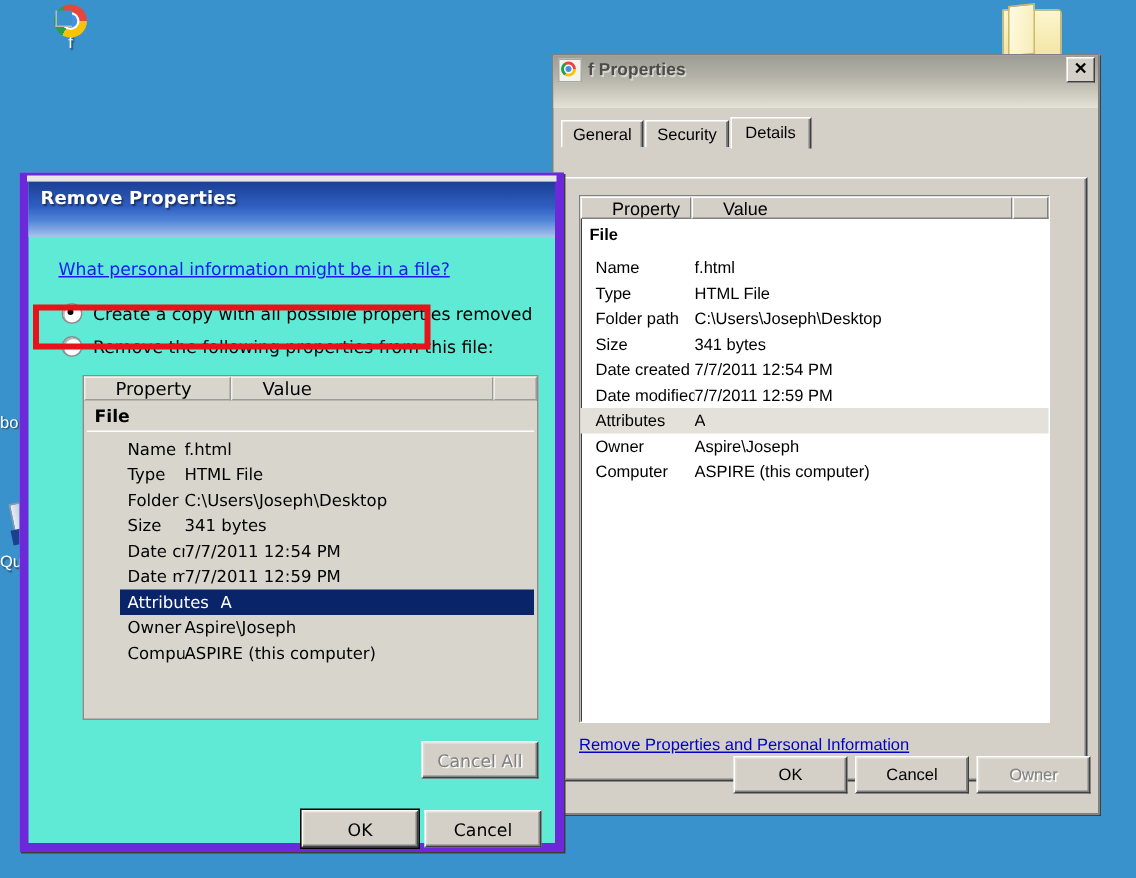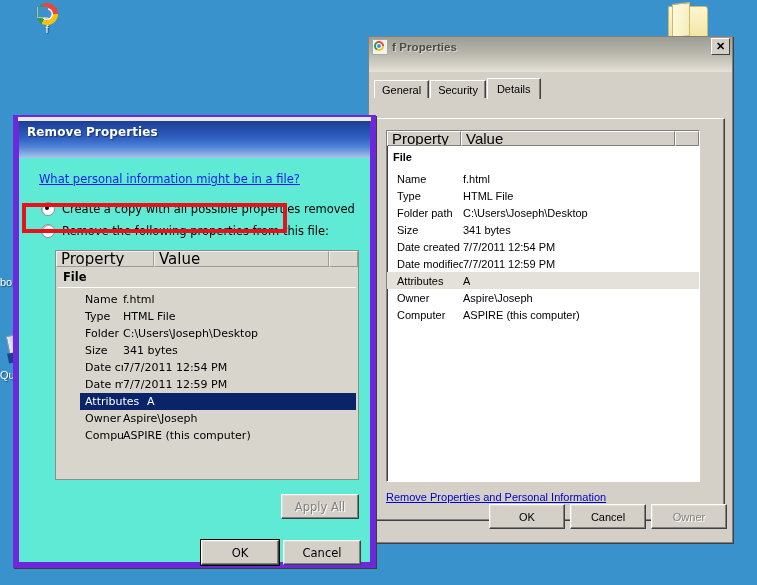--- a/index.html
+++ b/index.html
@@ -71,21 +71,21 @@
   .btn.disabled{color:#808080;text-shadow:1px 1px 0 #fff;}
 
   
   .sunken{border-top:1px solid #808080;border-left:1px solid #808080;
       border-right:1px solid #fff;border-bottom:1px solid #fff;
       box-shadow:inset 1px 1px 0 #404040;background:#fff;}
 
   .lv-head{display:flex;height:15px;background:#d4d0c8;}
   .lv-head .col{border-top:1px solid #fff;border-left:1px solid #fff;
       border-right:1px solid #808080;border-bottom:1px solid #808080;
-      padding:0 0 0 4px;display:flex;align-items:center;font-size:15px;color:#000;
+      padding:0 0 0 20px;display:flex;align-items:center;font-size:12px;color:#000;
       box-sizing:border-box;overflow:hidden;white-space:nowrap;}
   .lv-row{display:flex;height:17px;align-items:center;font-size:11px;color:#000;}
   .lv-row .p{padding-left:10px;box-sizing:border-box;white-space:nowrap;overflow:hidden;}
   .lv-row .v{box-sizing:border-box;white-space:nowrap;overflow:hidden;}
   .lv-group{font-weight:bold;padding-left:6px;height:18px;display:flex;align-items:center;font-size:11px;}
 
   
   .tabstrip{display:flex;align-items:flex-end;height:20px;padding-left:5px;}
   .tab{height:17px;padding:0 7px;background:#d4d0c8;
       border-top:1px solid #fff;border-left:1px solid #fff;border-right:1px solid #404040;
@@ -284,21 +284,21 @@
           <span class="p" style="width:67px;padding-left:29px;">Owner</span>
           <span class="v">Aspire\Joseph</span>
         </div>
         <div class="lv-row vista-text" style="height:17px;">
           <span class="p" style="width:67px;padding-left:29px;">Computer</span>
           <span class="v">ASPIRE (this computer)</span>
         </div>
       </div>
     </div>
 
-    <div class="btn disabled vista-text" style="position:absolute;left:262px;top:373px;width:76px;height:23px;font-size:11.5px;">Apply All</div>
+    <div class="btn disabled vista-text" style="position:absolute;left:262px;top:373px;width:76px;height:23px;font-size:11.5px;">Cancel All</div>
 
     <div class="btn default vista-text" style="position:absolute;left:182px;top:419px;width:76px;height:23px;font-size:11.5px;">OK</div>
     <div class="btn vista-text" style="position:absolute;left:264px;top:419px;width:76px;height:23px;font-size:11.5px;">Cancel</div>
   </div>
 
   <div class="redbox" style="left:22px;top:203px;width:265px;height:30px;"></div>
 
 </div>
 
 </body></html>

